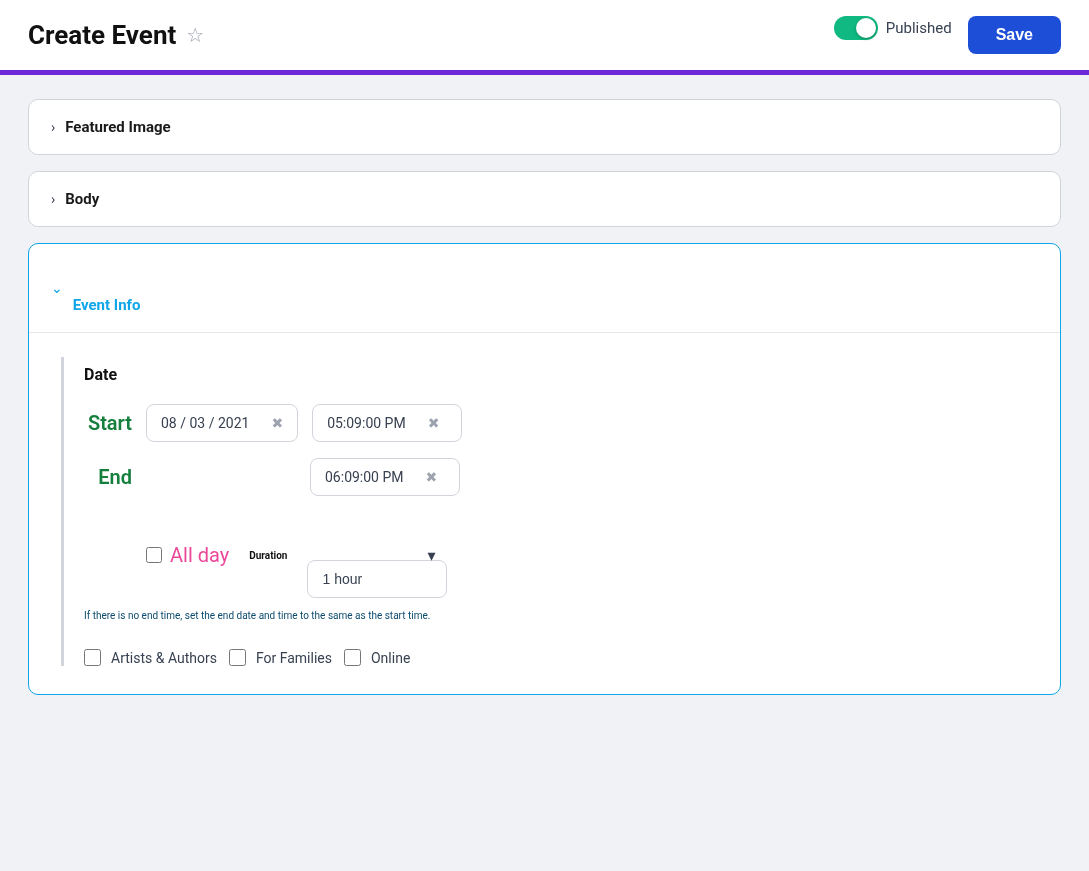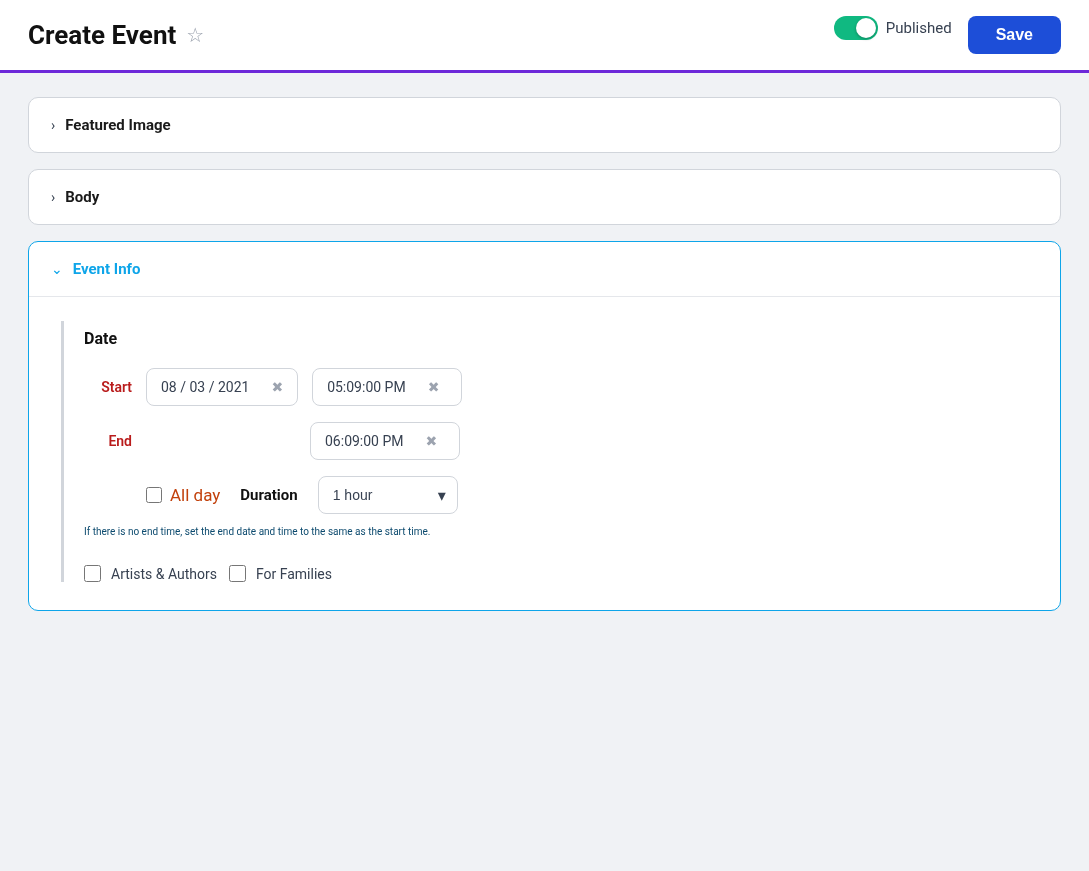--- a/index.html
+++ b/index.html
@@ -8,21 +8,21 @@
       background: #f0f2f5;
       color: #1a1a1a;
       min-height: 871px;
     }
     .page-header {
       background: #fff;
       padding: 16px 28px;
       display: flex;
       align-items: center;
       justify-content: space-between;
-      border-bottom: 3px solid #6d28d9;
+      border-bottom: 5px solid #6d28d9;
     }
     .header-left {
       display: flex;
       align-items: center;
       gap: 10px;
     }
     .page-title {
       font-size: 26px;
       font-weight: 700;
       color: #111;
@@ -115,20 +115,21 @@
     }
     .section-header.expanded .chevron {
       color: #0ea5e9;
     }
     .section-header .section-title {
       font-size: 15px;
       font-weight: 700;
     }
     .section-header.expanded .section-title {
       color: #0ea5e9;
+      margin-top: 34px;
     }
 
     
     .section-body {
       padding: 24px 28px 28px 28px;
       border-top: 1px solid #e5e7eb;
     }
 
     .left-bar {
       border-left: 3px solid #d1d5db;
@@ -145,23 +146,23 @@
     }
 
     
     .date-row {
       display: flex;
       align-items: center;
       gap: 14px;
       margin-bottom: 16px;
     }
     .date-row-label {
-      font-size: 14px;
+      font-size: 20px;
       font-weight: 600;
-      color: #b91c1c;
+      color: #15803d;
       width: 48px;
       text-align: right;
     }
     .date-input-box {
       border: 1px solid #d1d5db;
       border-radius: 8px;
       padding: 10px 14px;
       display: flex;
       align-items: center;
       gap: 22px;
@@ -194,43 +195,44 @@
     }
     .allday-check input[type=checkbox] {
       width: 16px;
       height: 16px;
       border: 1px solid #9ca3af;
       border-radius: 3px;
       cursor: pointer;
       accent-color: #2563eb;
     }
     .allday-check label {
-      font-size: 17px;
-      color: #c2410c;
+      font-size: 20px;
+      color: #ec4899;
       cursor: pointer;
     }
     .duration-label {
-      font-size: 15px;
+      font-size: 10px;
       font-weight: 700;
       color: #111;
     }
     .duration-select-wrapper {
       position: relative;
       min-width: 140px;
     }
     .duration-select-wrapper select {
       border: 1px solid #d1d5db;
       border-radius: 8px;
       padding: 10px 36px 10px 14px;
       font-size: 14px;
       color: #374151;
       background: #fff;
       cursor: pointer;
       width: 100%;
       appearance: none;
+      margin-top: 48px;
       -webkit-appearance: none;
     }
     .duration-select-wrapper::after {
       content: '▾';
       position: absolute;
       right: 12px;
       top: 50%;
       transform: translateY(-50%);
       pointer-events: none;
       color: #374151;
@@ -362,19 +364,23 @@
 
         <div class="checkbox-list">
           <div class="checkbox-item">
             <input type="checkbox" id="artists-authors" style="">
             <label for="artists-authors">Artists &amp; Authors</label>
           </div>
           <div class="checkbox-item">
             <input type="checkbox" id="for-families" style="">
             <label for="for-families">For Families</label>
           </div>
+          <div class="checkbox-item">
+            <input type="checkbox" id="online" style="">
+            <label for="online">Online</label>
+          </div>
         </div>
 
       </div>
     </div>
   </div>
 
 </div>
 
 </body></html>

